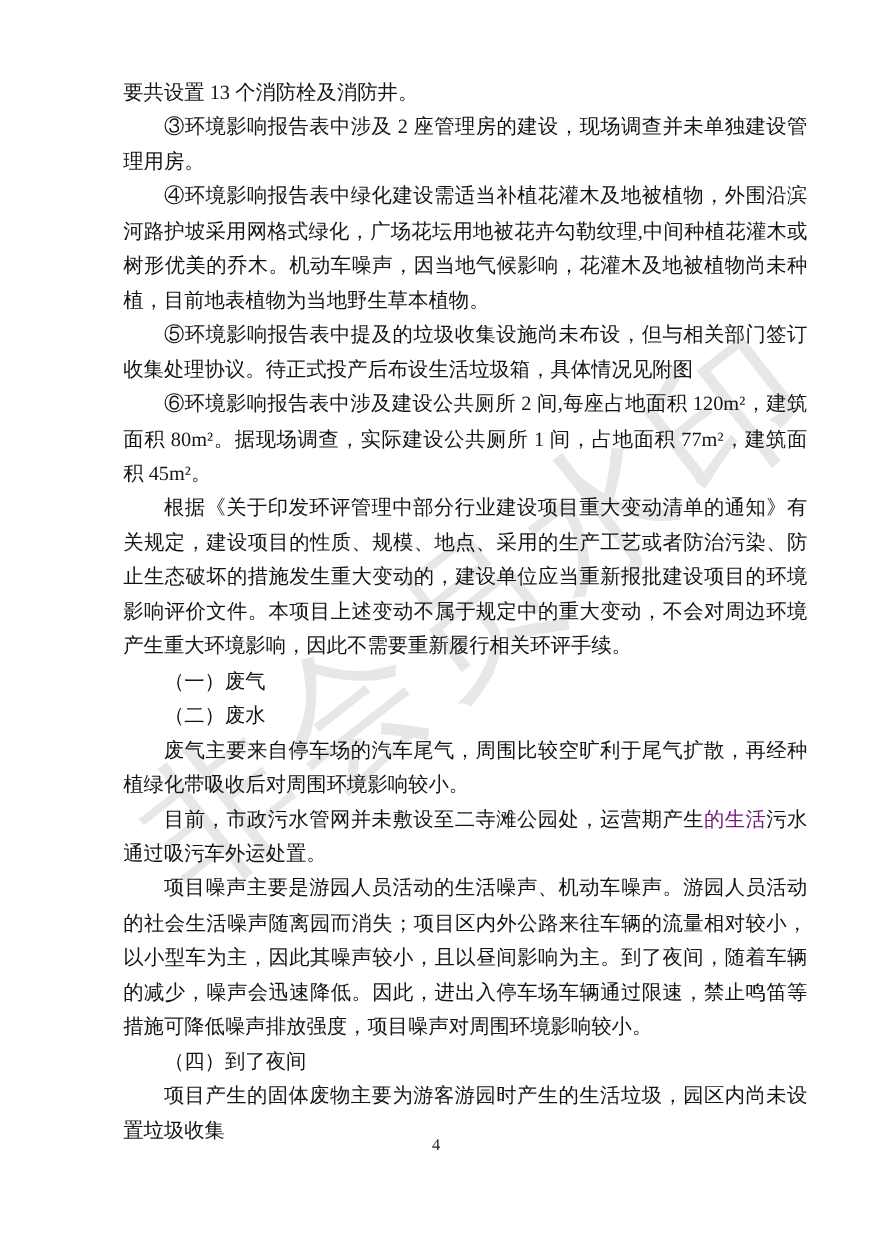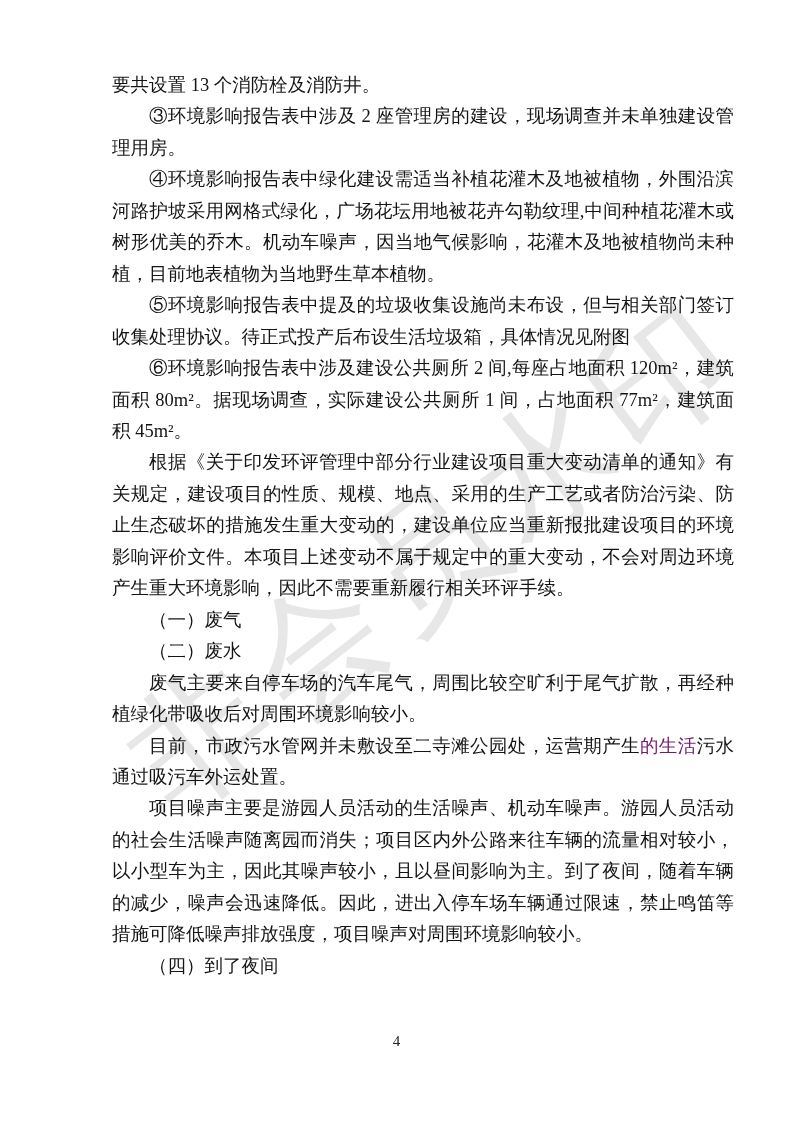--- a/index.html
+++ b/index.html
@@ -95,18 +95,19 @@
 
     <p>废气主要来自停车场的汽车尾气，周围比较空旷利于尾气扩散，再经种植绿化带吸收后对周围环境影响较小。</p>
 
     <p><span>目前，市政污水管网并未敷设至二寺滩公园处，运营期产生</span><span class="hl-blue">的生活</span><span>污水通过吸污车外运处置。</span></p>
 
 
     <p>项目噪声主要是游园人员活动的生活噪声、机动车噪声。游园人员活动的社会生活噪声随离园而消失；项目区内外公路来往车辆的流量相对较小，以小型车为主，因此其噪声较小，且以昼间影响为主。到了夜间，随着车辆的减少，噪声会迅速降低。因此，进出入停车场车辆通过限速，禁止鸣笛等措施可降低噪声排放强度，项目噪声对周围环境影响较小。</p>
 
     <p>（四）到了夜间</p>
 
+    <p>项目产生的固体废物主要为游客游园时产生的生活垃圾，园区内尚未设置垃圾收集</p>
 
   </div>
 
   <div class="page-number">4</div>
 
 </div>
 
 </body></html>

